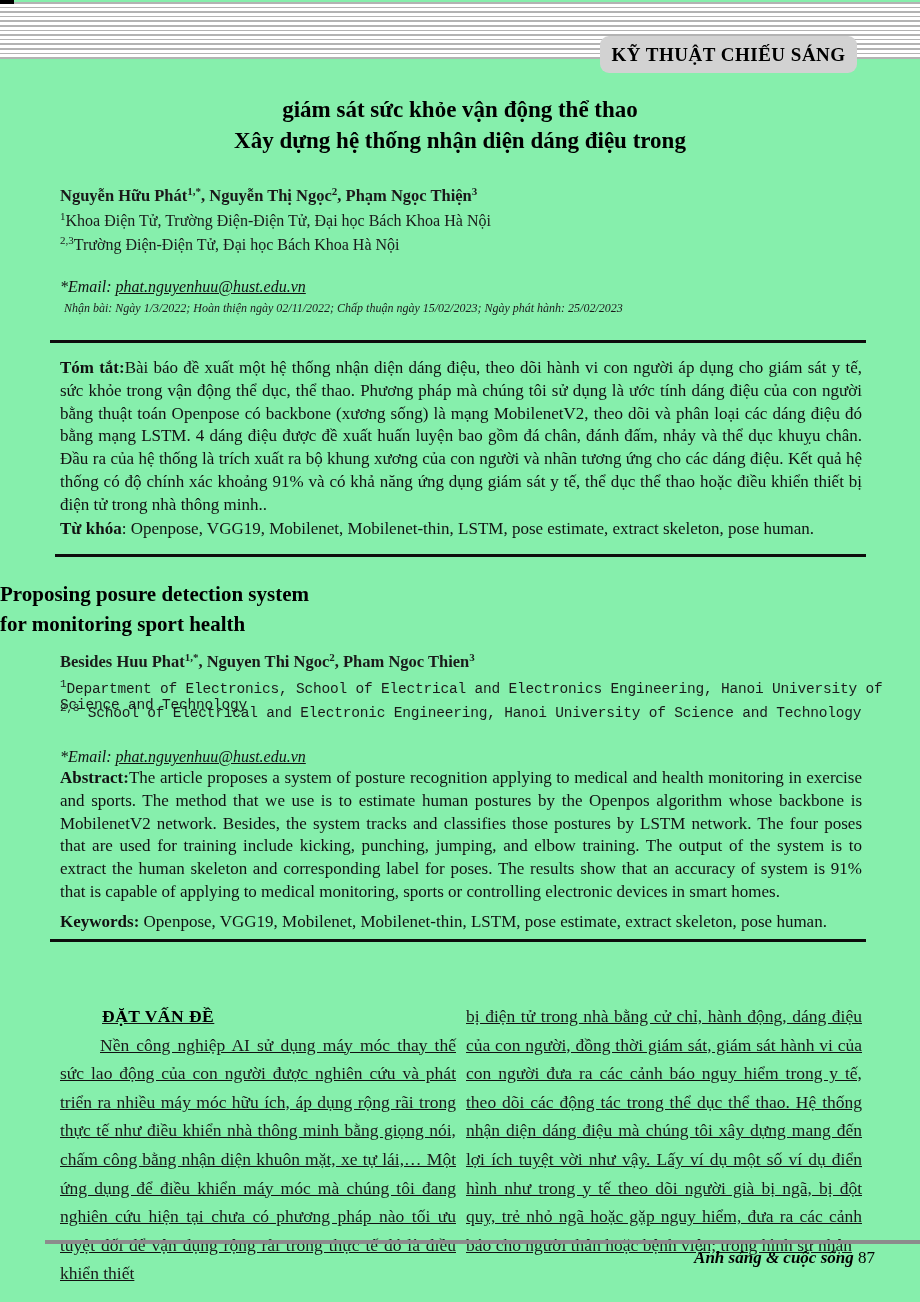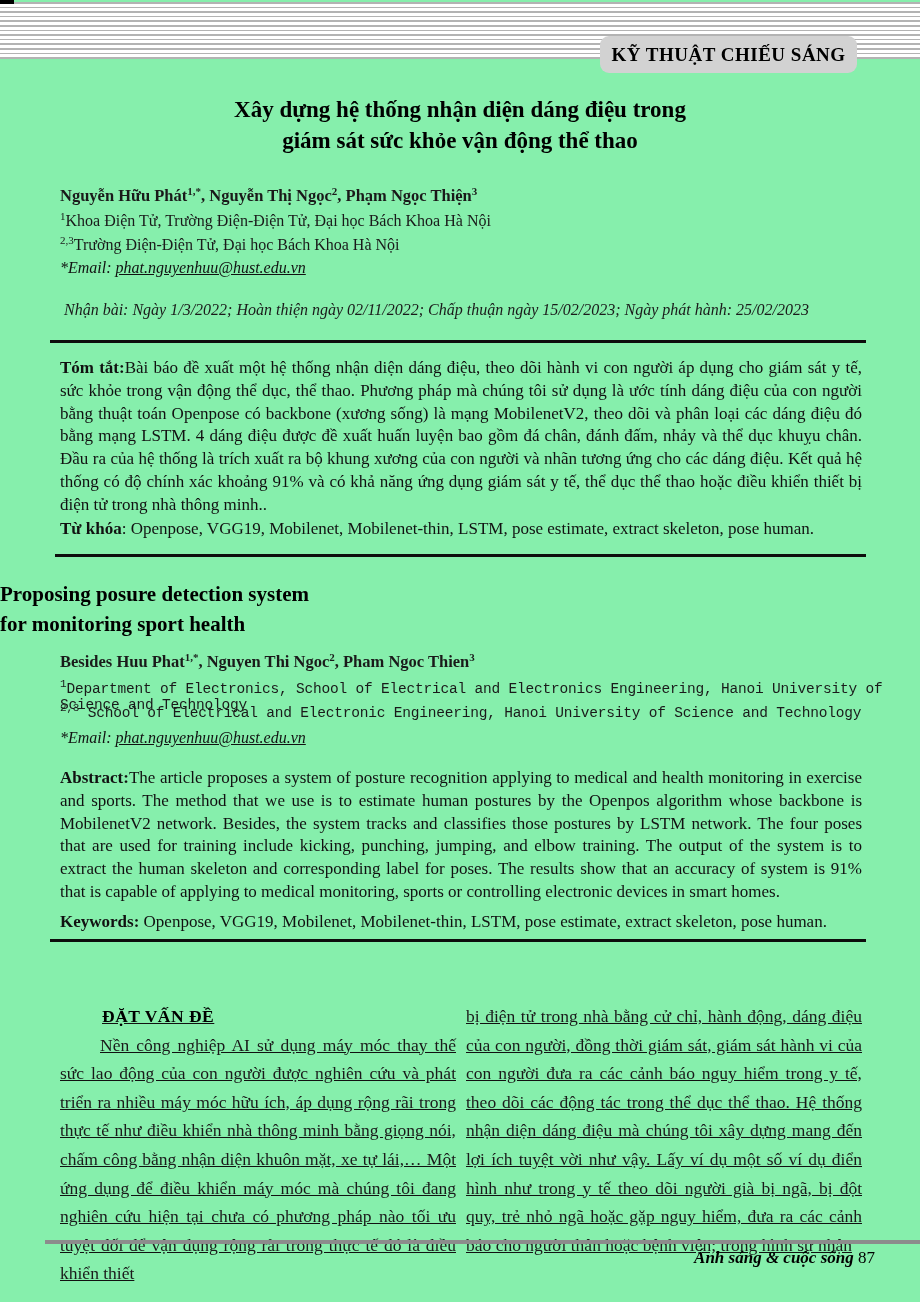--- a/index.html
+++ b/index.html
@@ -50,27 +50,27 @@
   }
   .vi-authors { top: 186px; }
   .en-authors { top: 652px; }
   sup { font-size: 11px; line-height: 0; }
   .affil { position: absolute; left: 60px; font-size: 16px; color: #1a1a1a; }
   .vi-affil1 { top: 212px; }
   .vi-affil2 { top: 236px; }
   .affil-sans { font-family: Liberation Mono, monospace; font-size: 14.5px; letter-spacing: -0.2px; }
   .en-affil1 { top: 681px; }
   .en-affil2 { top: 705px; }
-  .email-line { position: absolute; left: 60px; font-size: 16px; font-style: italic; }
+  .email-line { position: absolute; left: 60px; font-size: 16px; font-style: italic; margin-top: 19px; }
   .vi-email { top: 259px; }
   .en-email { top: 729px; }
   .email-link { text-decoration: underline; color: #111; }
   .dates-line {
     position: absolute; left: 64px; top: 301px;
-    font-size: 16px; font-style: italic; color: #1a1a1a;
+    font-size: 12px; font-style: italic; color: #1a1a1a;
   }
   .rule { position: absolute; background: #0d0d0d; height: 3px; }
   .rule-1 { left: 50px; top: 340px; width: 816px; }
   .rule-2 { left: 55px; top: 554px; width: 811px; }
   .rule-3 { left: 50px; top: 939px; width: 816px; }
   .para-block {
     position: absolute; left: 60px; width: 802px;
     font-size: 17px; line-height: 22.8px; text-align: justify;
   }
   .vi-abstract { top: 357px; }
@@ -112,22 +112,22 @@
 <div class="page">
 
   <div class="stripes"></div>
   <div class="corner-mark"></div>
 
   <div class="category-box">
     <span>KỸ THUẬT CHIẾU SÁNG</span>
   </div>
 
   <div class="vi-title">
+    <div>giám sát sức khỏe vận động thể thao</div>
     <div>Xây dựng hệ thống nhận diện dáng điệu trong</div>
-    <div>giám sát sức khỏe vận động thể thao</div>
   </div>
 
   <div class="authors-line vi-authors"><span>Nguyễn Hữu Phát</span><sup>1,*</sup><span>, </span><span>Nguyễn Thị Ngọc</span><sup>2</sup><span>, </span><span>Phạm Ngọc Thiện</span><sup>3</sup></div>
 
   <div class="affil vi-affil1"><sup>1</sup><span>Khoa Điện Tử, Trường Điện-Điện Tử, Đại học Bách Khoa Hà Nội</span></div>
   <div class="affil vi-affil2"><sup>2,3</sup><span>Trường Điện-Điện Tử, Đại học Bách Khoa Hà Nội</span></div>
 
   <div class="email-line vi-email"><span>*Email: </span><span class="email-link">phat.nguyenhuu@hust.edu.vn</span></div>
 
   <div class="dates-line">Nhận bài: Ngày 1/3/2022; Hoàn thiện ngày 02/11/2022; Chấp thuận ngày 15/02/2023; Ngày phát hành: 25/02/2023</div>

